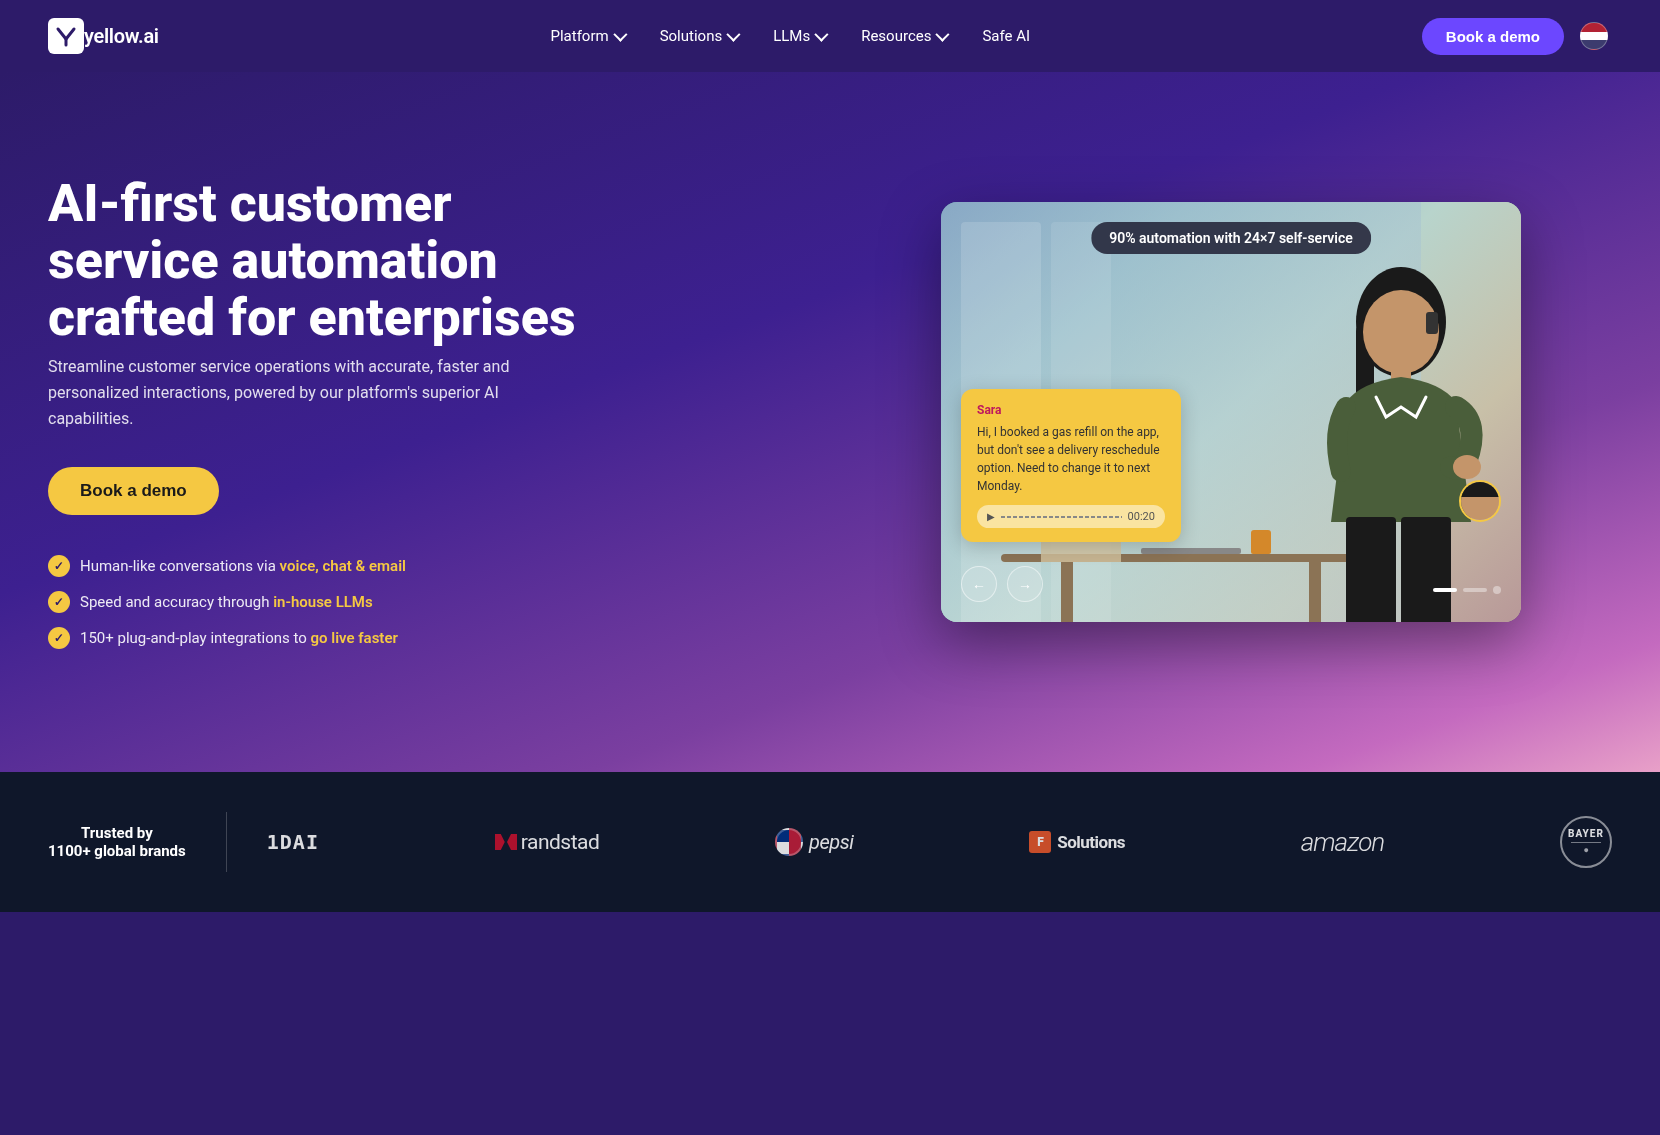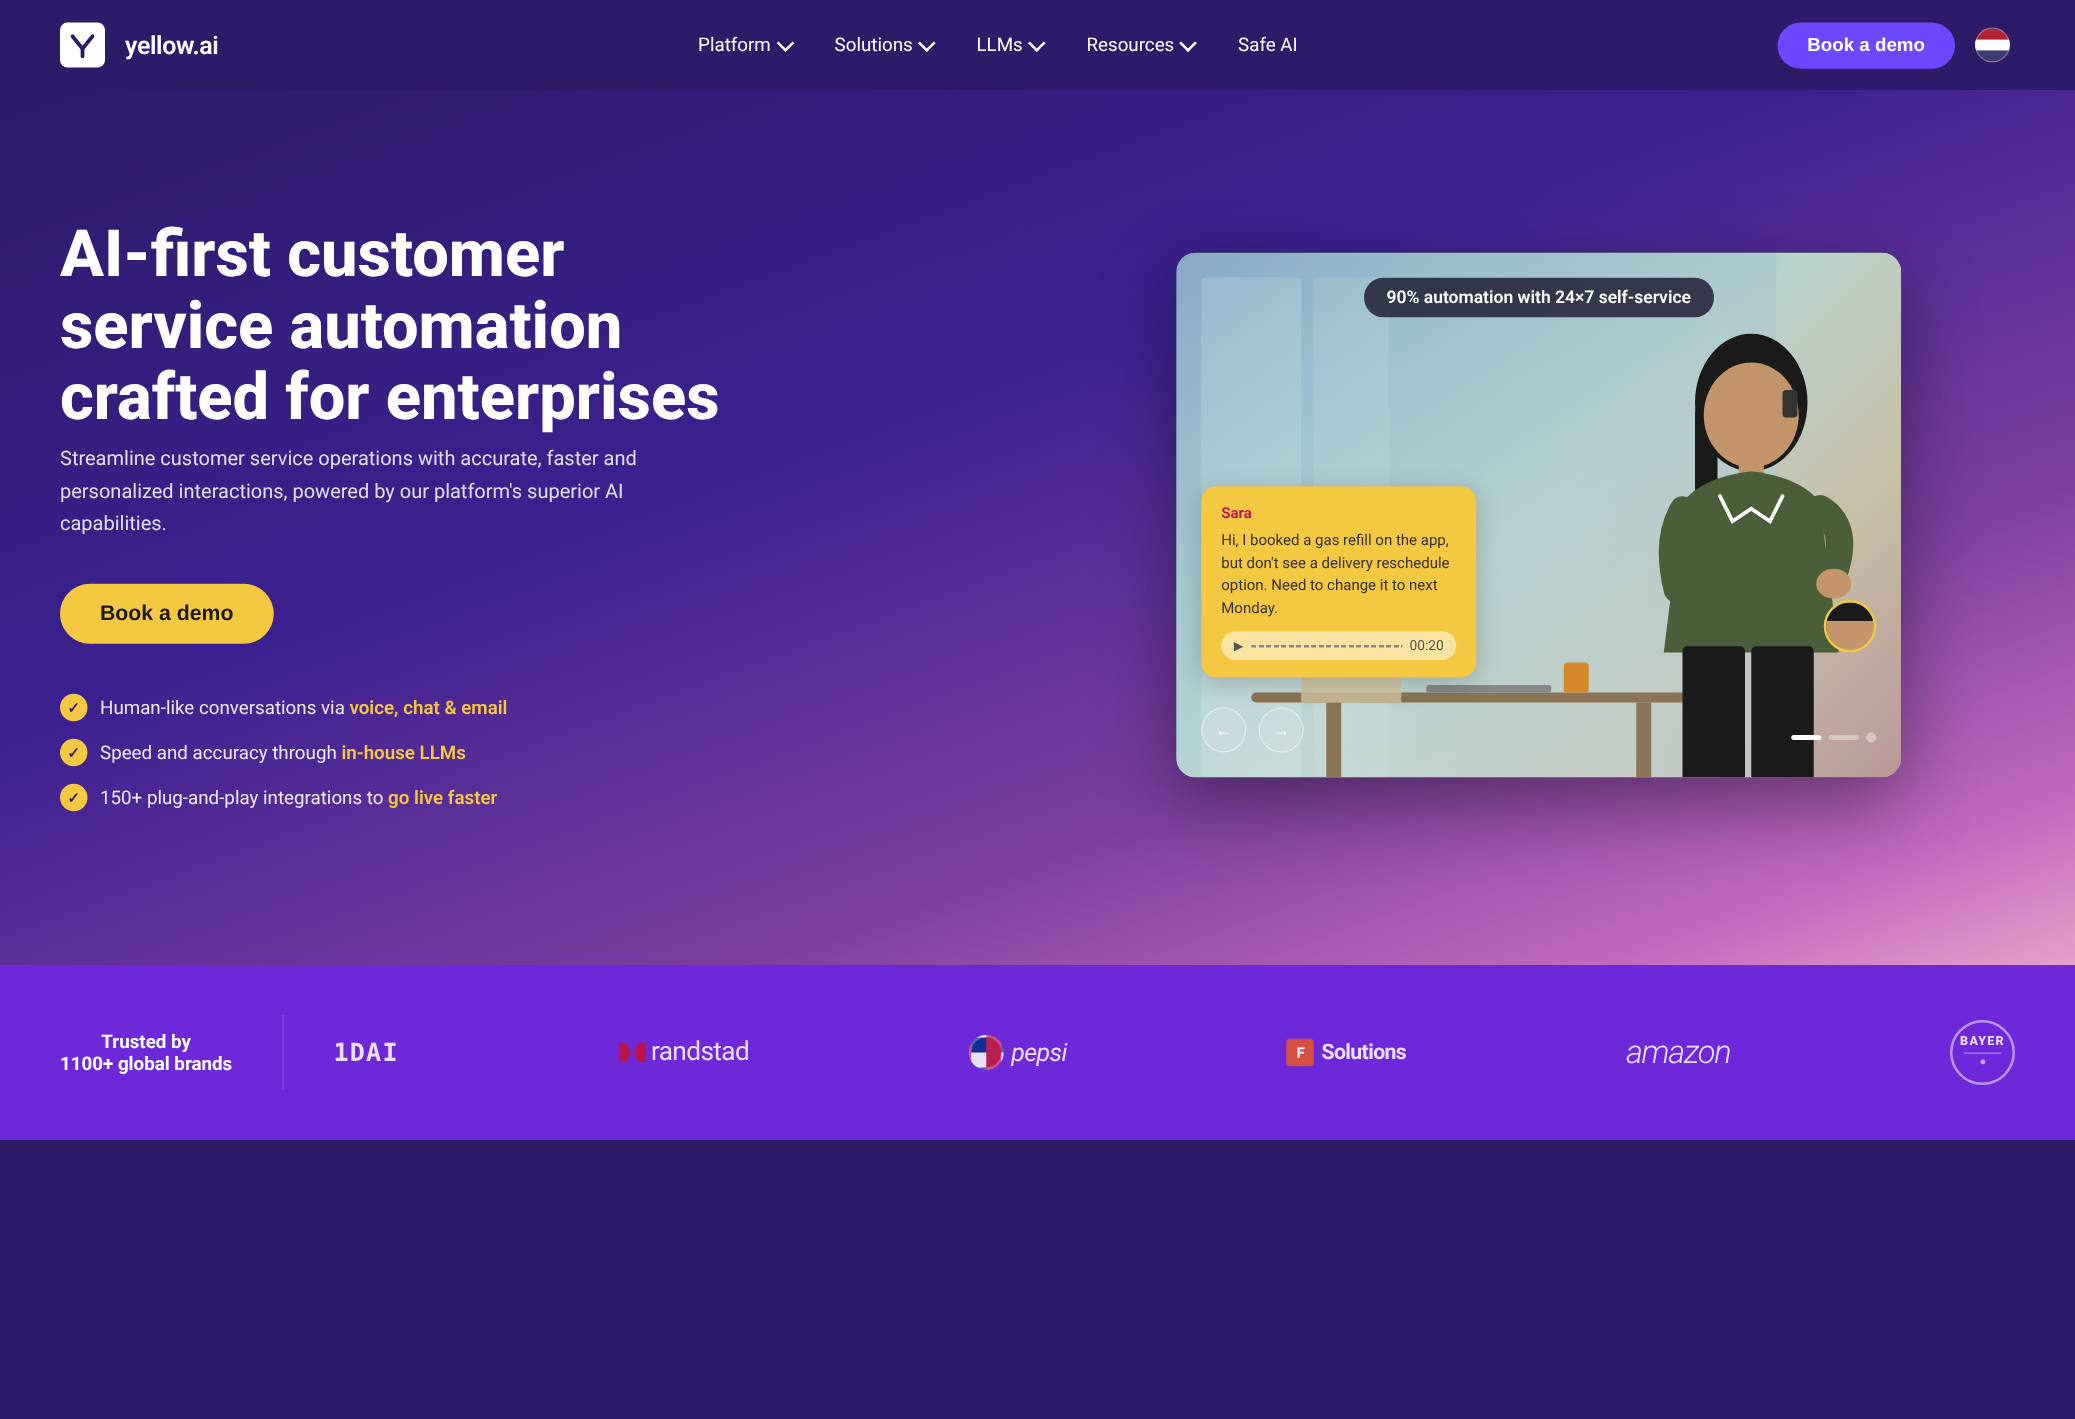--- a/index.html
+++ b/index.html
@@ -18,21 +18,21 @@
       justify-content: space-between;
       padding: 0 48px;
       height: 72px;
       background: #2d1b69;
       position: relative;
       z-index: 10;
     }
     .nav-logo {
       display: flex;
       align-items: center;
-      gap: 16px;
+      gap: 0;
     }
     .logo-icon {
       width: 36px;
       height: 36px;
       background: #fff;
       border-radius: 6px;
       display: flex;
       align-items: center;
       justify-content: center;
       font-weight: 900;
@@ -301,21 +301,21 @@
     }
     .dot-circle {
       width: 8px;
       height: 8px;
       border-radius: 50%;
       background: rgba(255,255,255,0.4);
     }
 
     
     .trusted-section {
-      background: #6d28d9;
+      background: #0f172a;
       padding: 40px 48px;
       display: flex;
       align-items: center;
       gap: 40px;
     }
     .trusted-text {
       font-size: 15px;
       font-weight: 700;
       color: #fff;
       text-align: center;

